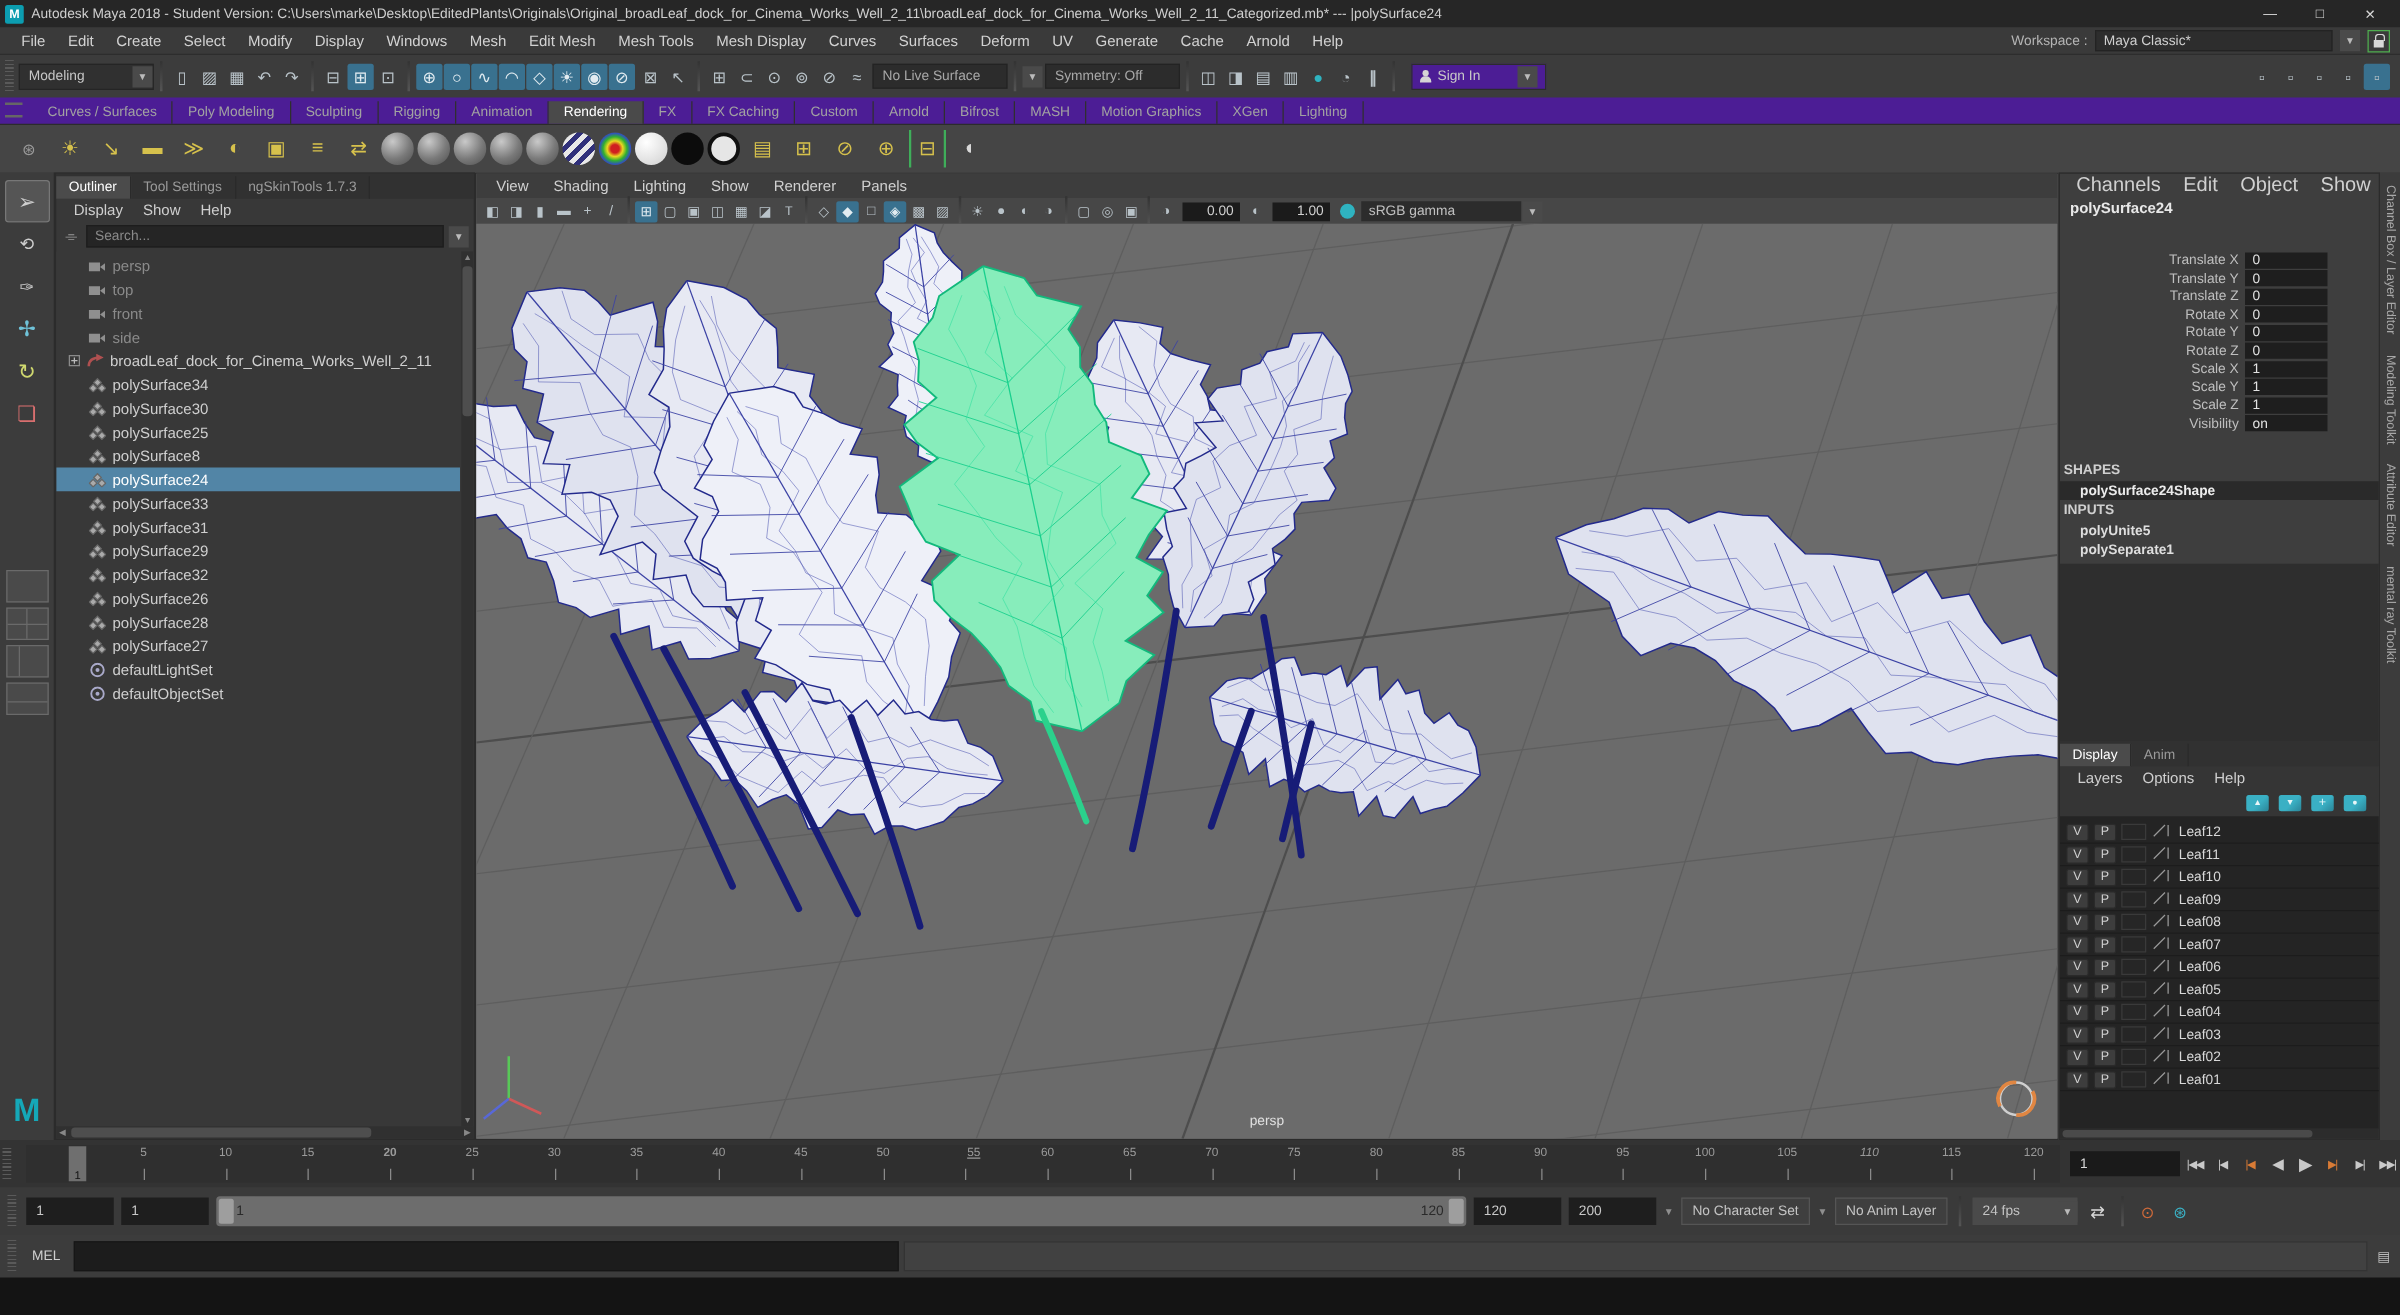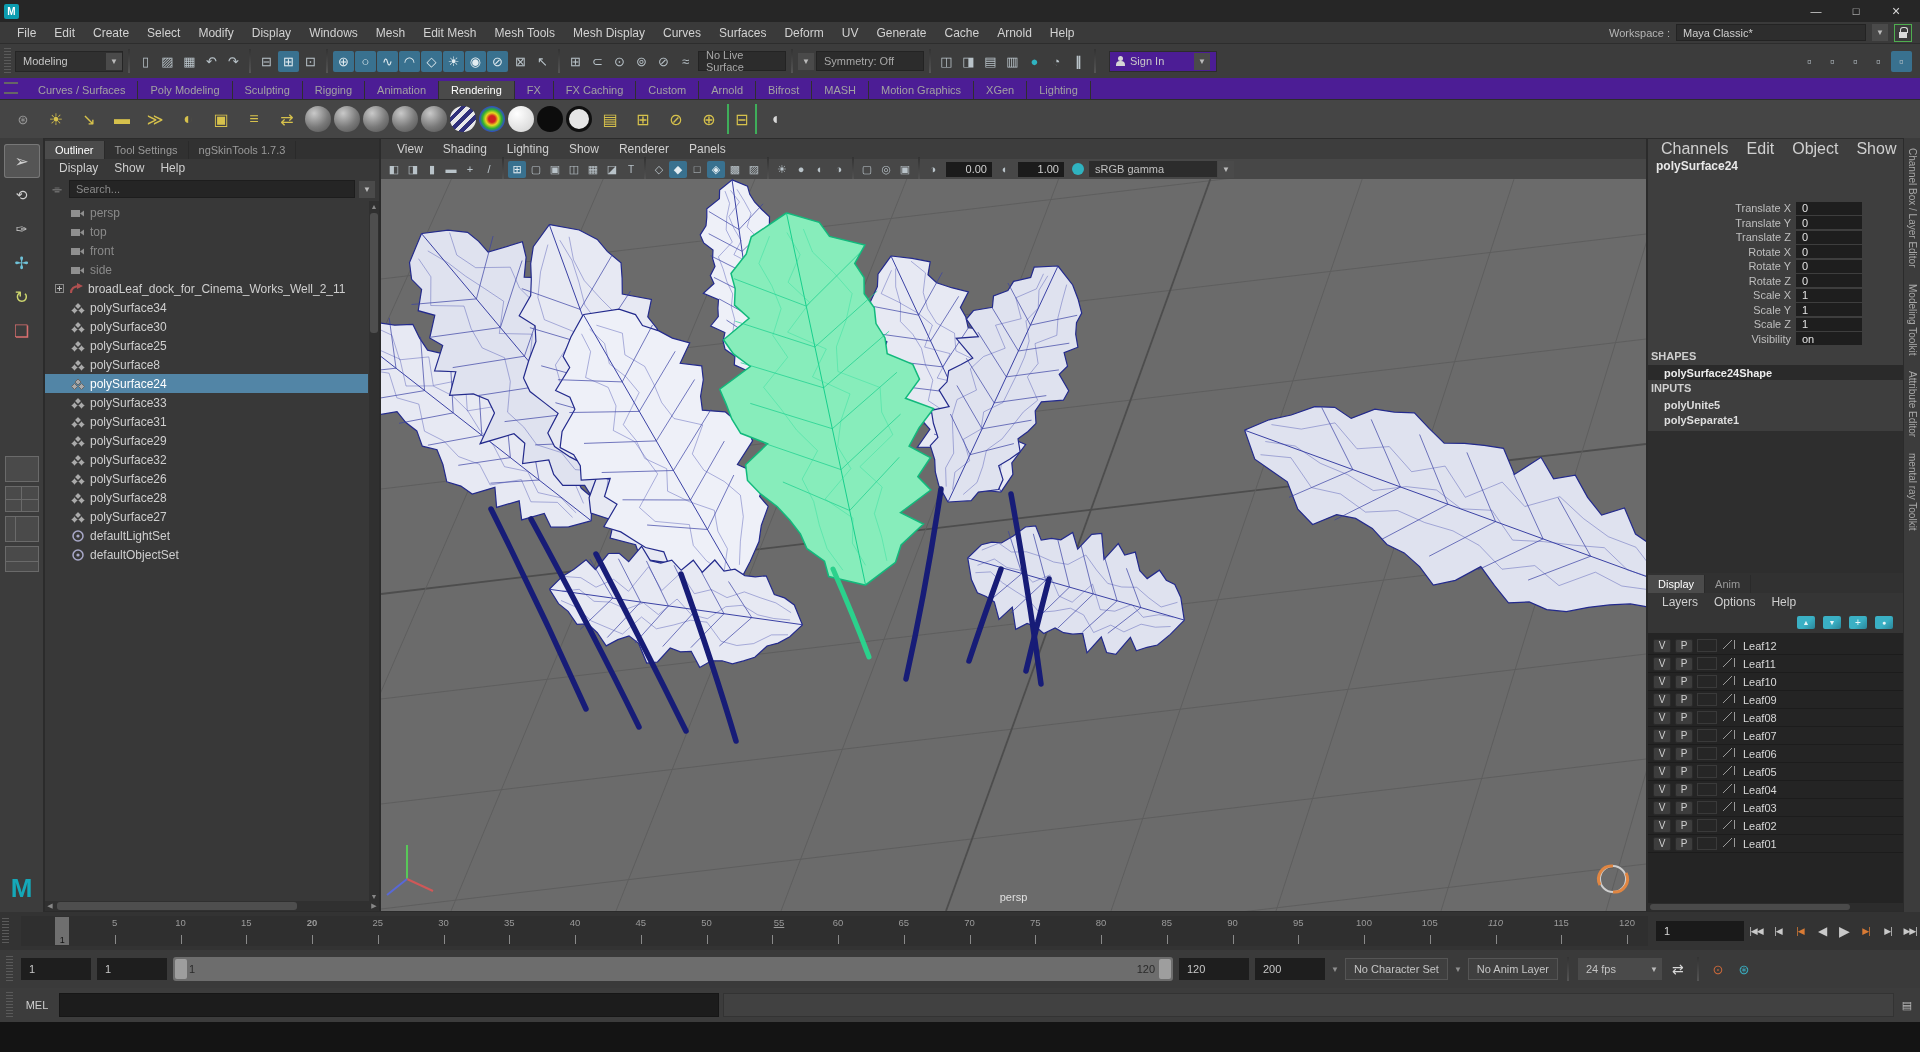--- a/index.html
+++ b/index.html
@@ -143,21 +143,21 @@
   #persp-label{position:absolute;left:50%;bottom:8px;transform:translateX(-50%);color:#e0e0e0;font-size:11px}
   
   #rightcol{left:1647px;top:138px;width:257px;height:774px;background:#3e3e3e;border:1px solid #2b2b2b;display:flex;flex-direction:column}
   #cb-menu{height:20px;display:flex;align-items:center;padding-left:4px}
   #cb-menu .menu-item{padding:0 9px;color:#d0d0d0;font-size:16px}
   #cb-title{height:16px;padding-left:8px;font-weight:bold;color:#e8e8e8;font-size:12px}
   #cb-attrs{margin-top:26px}
   .cbrow{height:14.5px;display:flex;align-items:center}
   .cbrow .albl{width:148px;text-align:right;color:#bfbfbf;padding-right:5px}
   .cbrow .aval{width:66px;height:13px;background:#1e1e1e;color:#e2e2e2;padding-left:6px;display:flex;align-items:center}
-  .cb-h{margin-top:4px;font-weight:bold;color:#cfcfcf;padding-left:3px;height:15px}
+  .cb-h{margin-top:24px;font-weight:bold;color:#cfcfcf;padding-left:3px;height:15px}
   .cb-node{height:15px;display:flex;align-items:center;padding-left:16px;font-weight:bold;color:#dedede}
   .cb-node.hl{background:#2a2a2a;color:#ececec}
   #cb-empty{flex:0 0 auto;height:142px;background:#2e2e2e;margin-top:4px}
   
   #layered{flex:1;display:flex;flex-direction:column;background:#353535}
   #le-icons{height:22px;display:flex;align-items:center;justify-content:flex-end;gap:8px;padding-right:10px}
   .le-ic{width:18px;height:13px;background:linear-gradient(135deg,#3ab0c4 55%,#2a8598);border-radius:2px;position:relative;color:#e8f6f8;font-size:7px;display:flex;align-items:center;justify-content:center}
   .g-move-layer-up::before{content:"▲"} .g-move-layer-down::before{content:"▼"} .g-new-empty-layer::before{content:"+";font-size:10px} .g-new-layer-from-selected::before{content:"●"}
   #layer-list{background:#242424;flex:1;padding-top:4px}
   .lrow{height:18px;display:flex;align-items:center;gap:4px;padding:0 0 0 5px;border-bottom:1px solid #1c1c1c}
@@ -204,20 +204,21 @@
   #cmd-se-icon{width:18px;height:18px;color:#bbb;display:flex;align-items:center;justify-content:center}
   #cmd-se-icon::before{content:"▤"}
   
   #helprow{left:0;top:1022px;width:1920px;height:30px;background:#141414}
 </style>
 </head>
 <body>
 
 <div id="titlebar" class="abs">
   <span class="maya-logo"></span>
+  <span id="title-text">Autodesk Maya 2018 - Student Version: C:\Users\marke\Desktop\EditedPlants\Originals\Original_broadLeaf_dock_for_Cinema_Works_Well_2_11\broadLeaf_dock_for_Cinema_Works_Well_2_11_Categorized.mb*   ---   |polySurface24</span>
   <span id="winbtns">
     <span class="wb wb-min"></span>
     <span class="wb wb-max"></span>
     <span class="wb wb-close"></span>
   </span>
 </div>
 
 <div id="menubar" class="abs">
   <span style="display:flex">
       <span class="menu-item">File</span>
@@ -289,21 +290,21 @@
     </span>
   <span class="sep"></span>
   <span class="igroup">
       <span class="ic g-snap-to-grid"></span>
       <span class="ic g-snap-to-curve"></span>
       <span class="ic g-snap-to-point"></span>
       <span class="ic g-snap-to-projected-center"></span>
       <span class="ic g-snap-to-view-plane"></span>
       <span class="ic g-make-live"></span>
     </span>
-  <span class="fieldbox" style="width:88px">No Live Surface</span>
+  <span class="fieldbox" style="width:108px">No Live Surface</span>
   <span class="sep"></span>
   <span class="drop"></span>
   <span class="fieldbox" style="width:108px">Symmetry: Off</span>
   <span class="sep"></span>
   <span class="igroup">
       <span class="ic g-render-current-frame"></span>
       <span class="ic g-ipr-render"></span>
       <span class="ic g-render-settings"></span>
       <span class="ic g-display-render-settings"></span>
       <span class="ic g-render-sequence"></span>

